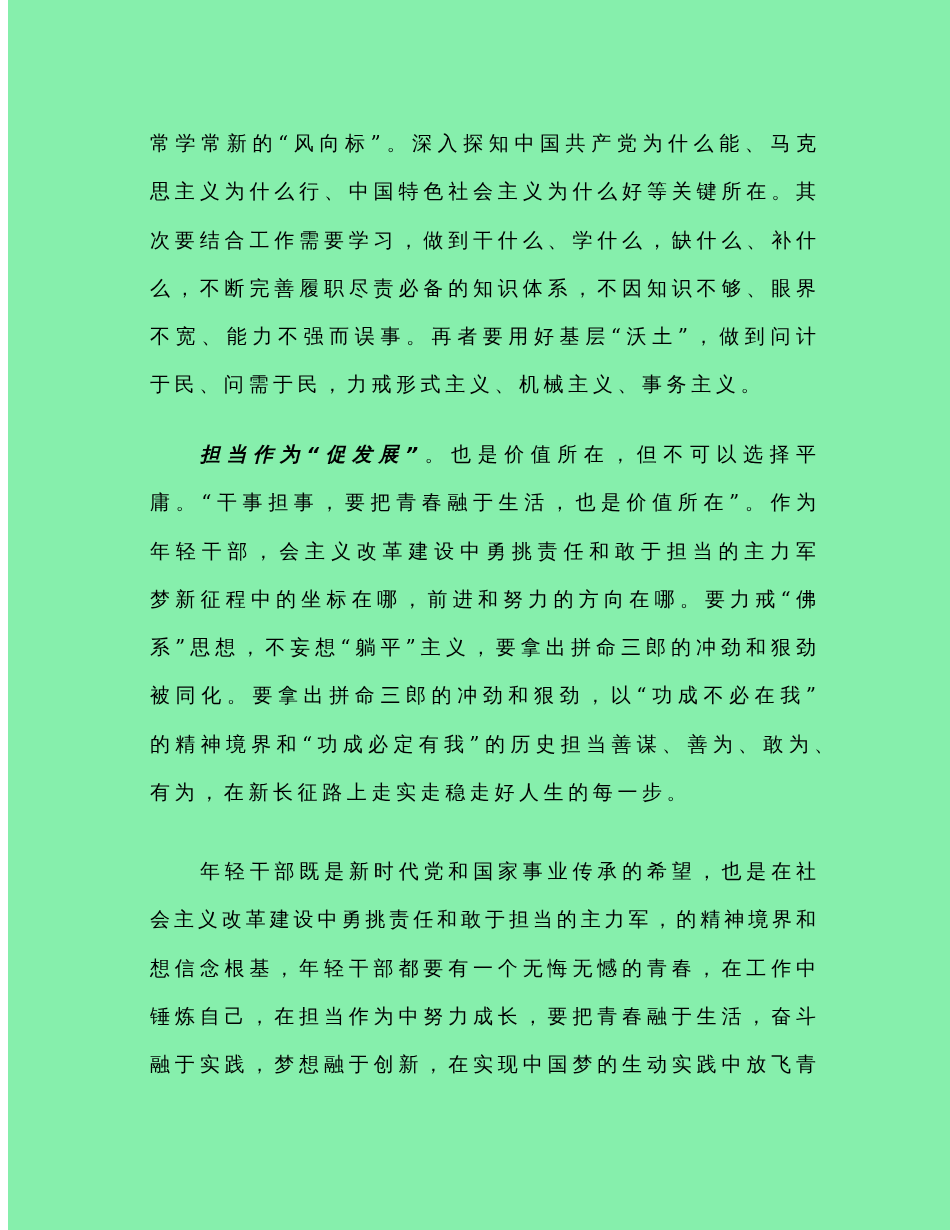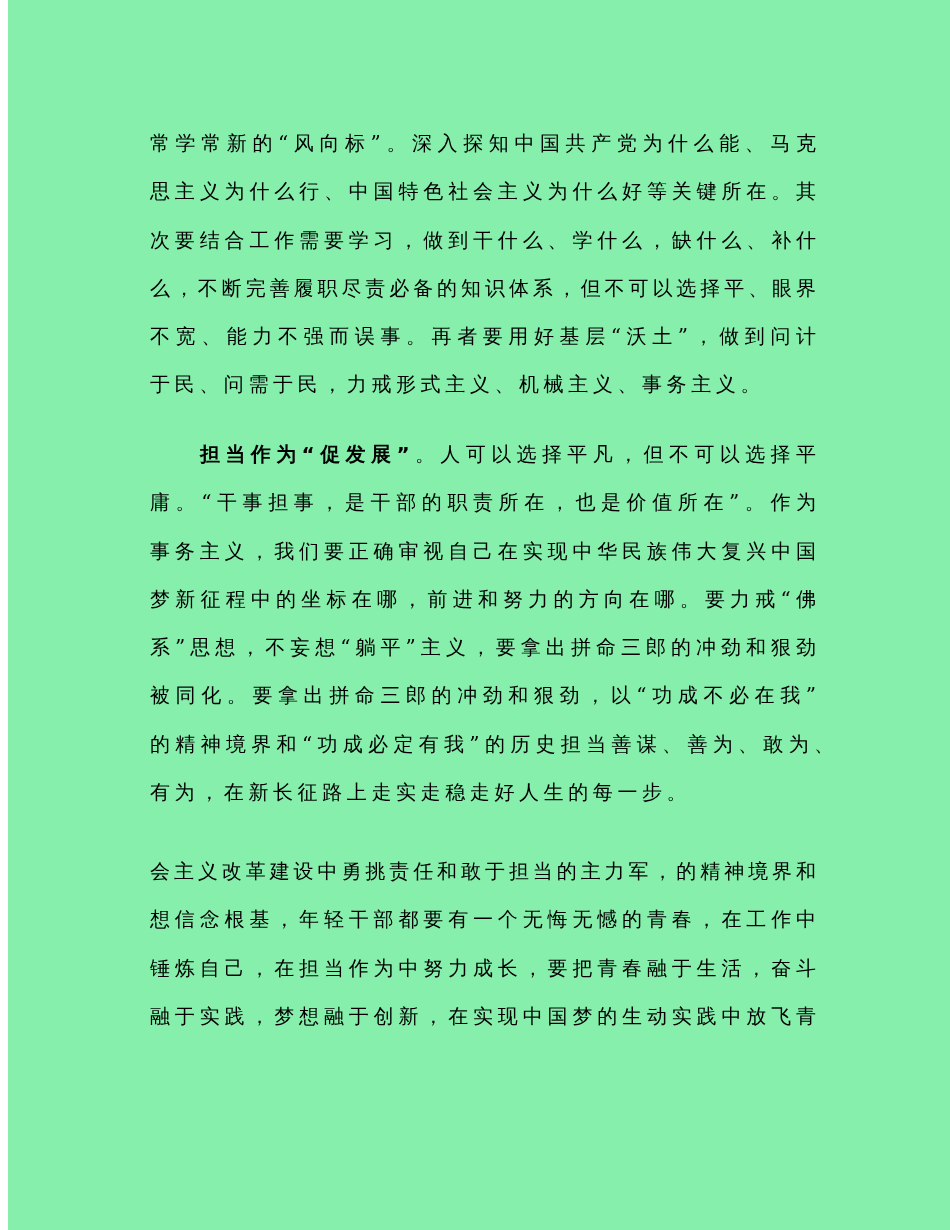--- a/index.html
+++ b/index.html
@@ -51,50 +51,52 @@
       letter-spacing: 4.6px;
       white-space: nowrap;
     }
     .ln.hang {
       width: 684px;
     }
     .lead {
       font-family: "DejaVu Sans", sans-serif;
       font-weight: bold;
       color: #000000;
+      font-style: italic;
     }
     #p1 { top: 119px; }
     #p2 { top: 430px; }
     #p3 { top: 847px; }
   </style>
 </head>
 <body>
 
 <div class="page">
 
   <div class="para" id="p1">
     <div class="ln">常学常新的“风向标”。深入探知中国共产党为什么能、马克</div>
     <div class="ln">思主义为什么行、中国特色社会主义为什么好等关键所在。其</div>
     <div class="ln">次要结合工作需要学习，做到干什么、学什么，缺什么、补什</div>
-    <div class="ln">么，不断完善履职尽责必备的知识体系，但不可以选择平、眼界</div>
+    <div class="ln">么，不断完善履职尽责必备的知识体系，不因知识不够、眼界</div>
     <div class="ln">不宽、能力不强而误事。再者要用好基层“沃土”，做到问计</div>
     <div class="ln last">于民、问需于民，力戒形式主义、机械主义、事务主义。</div>
   </div>
 
   <div class="para" id="p2">
-    <div class="ln indent"><span class="lead">担当作为“促发展”</span><span>。人可以选择平凡，但不可以选择平</span></div>
-    <div class="ln">庸。“干事担事，是干部的职责所在，也是价值所在”。作为</div>
-    <div class="ln">事务主义，我们要正确审视自己在实现中华民族伟大复兴中国</div>
+    <div class="ln indent"><span class="lead">担当作为“促发展”</span><span>。也是价值所在，但不可以选择平</span></div>
+    <div class="ln">庸。“干事担事，要把青春融于生活，也是价值所在”。作为</div>
+    <div class="ln">年轻干部，会主义改革建设中勇挑责任和敢于担当的主力军</div>
     <div class="ln">梦新征程中的坐标在哪，前进和努力的方向在哪。要力戒“佛</div>
     <div class="ln">系”思想，不妄想“躺平”主义，要拿出拼命三郎的冲劲和狠劲</div>
     <div class="ln">被同化。要拿出拼命三郎的冲劲和狠劲，以“功成不必在我”</div>
     <div class="ln hang">的精神境界和“功成必定有我”的历史担当善谋、善为、敢为、</div>
     <div class="ln last">有为，在新长征路上走实走稳走好人生的每一步。</div>
   </div>
 
   <div class="para" id="p3">
+    <div class="ln indent">年轻干部既是新时代党和国家事业传承的希望，也是在社</div>
     <div class="ln">会主义改革建设中勇挑责任和敢于担当的主力军，的精神境界和</div>
     <div class="ln">想信念根基，年轻干部都要有一个无悔无憾的青春，在工作中</div>
     <div class="ln">锤炼自己，在担当作为中努力成长，要把青春融于生活，奋斗</div>
     <div class="ln">融于实践，梦想融于创新，在实现中国梦的生动实践中放飞青</div>
   </div>
 
 </div>
 
 </body></html>

